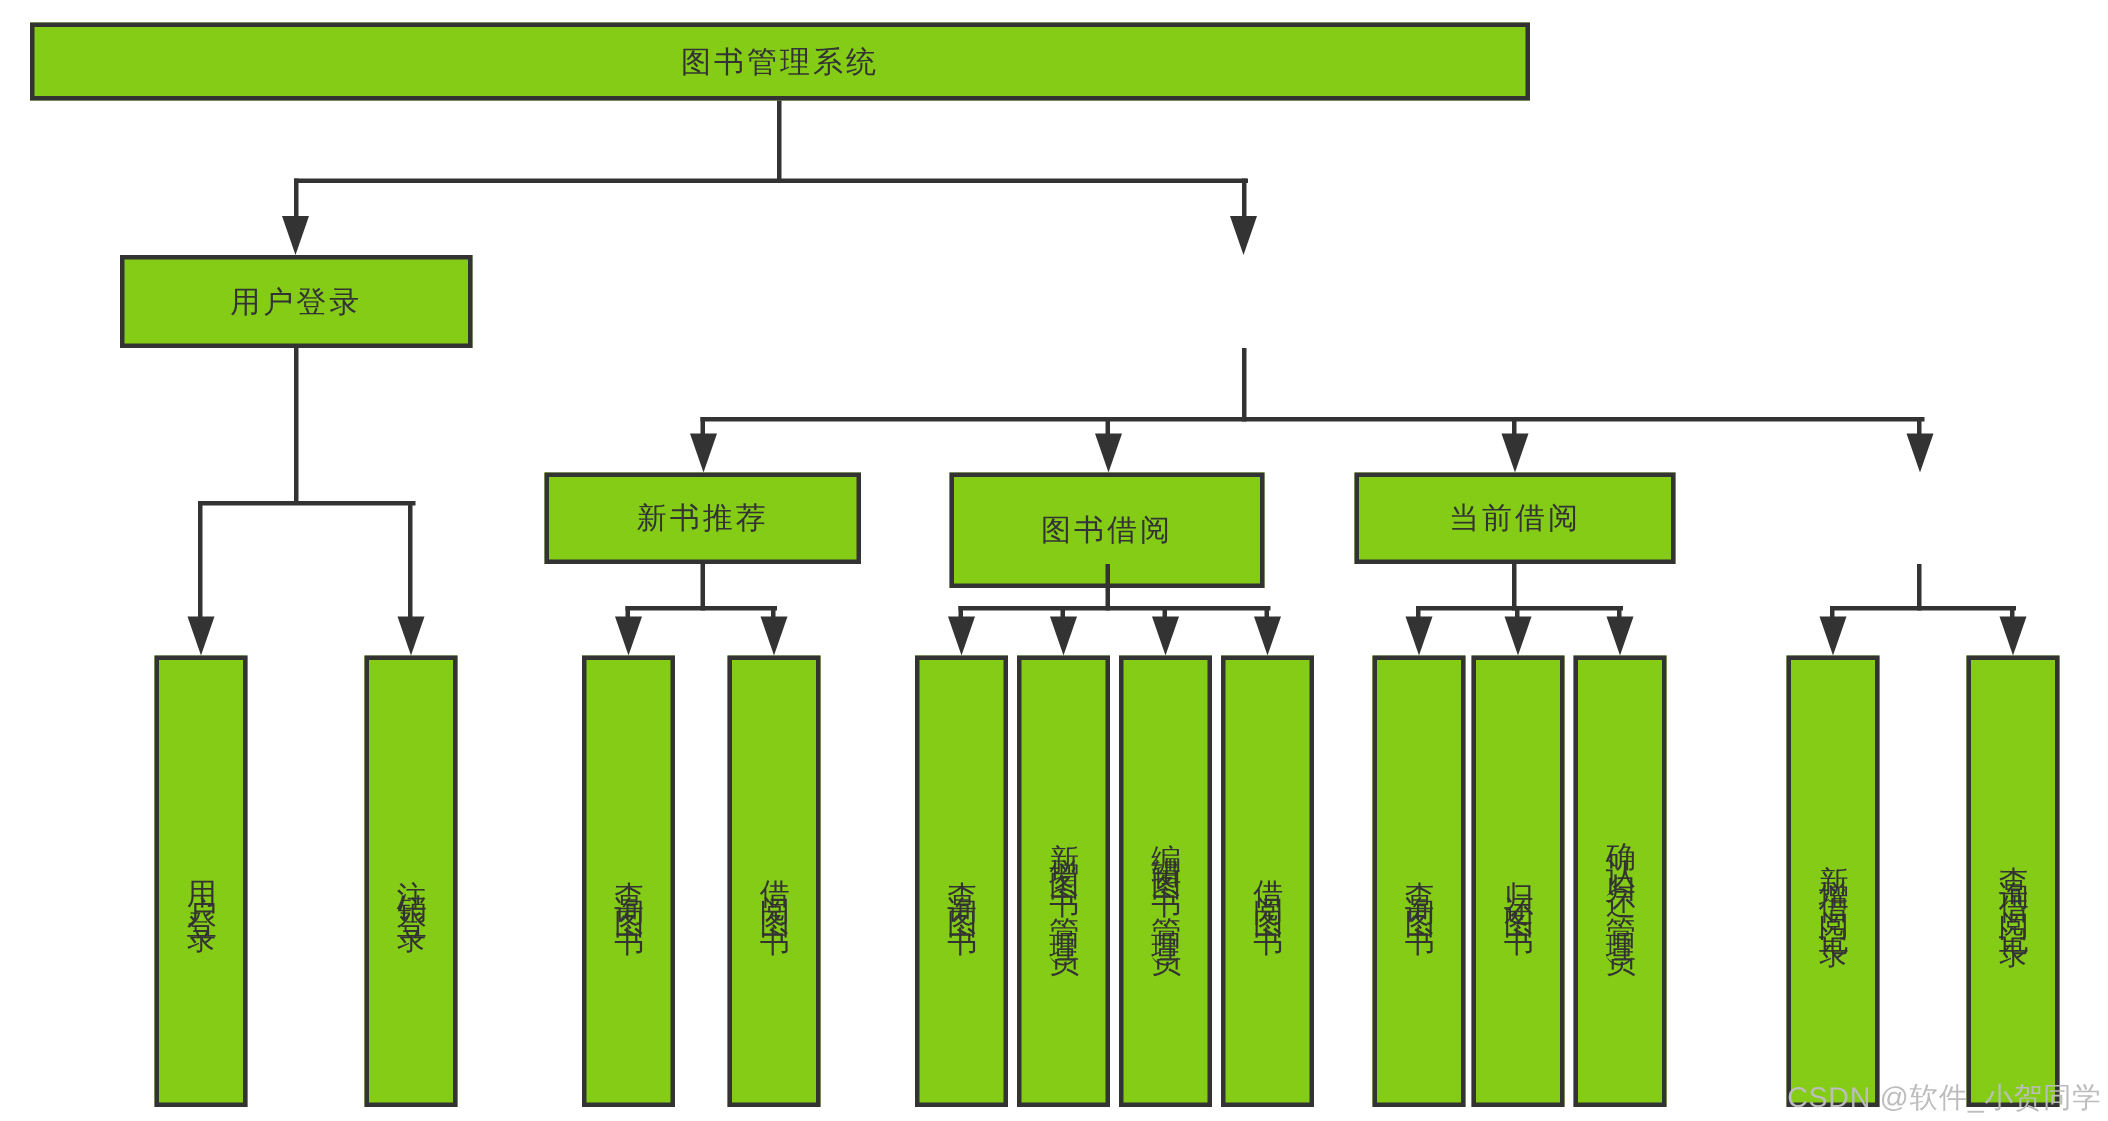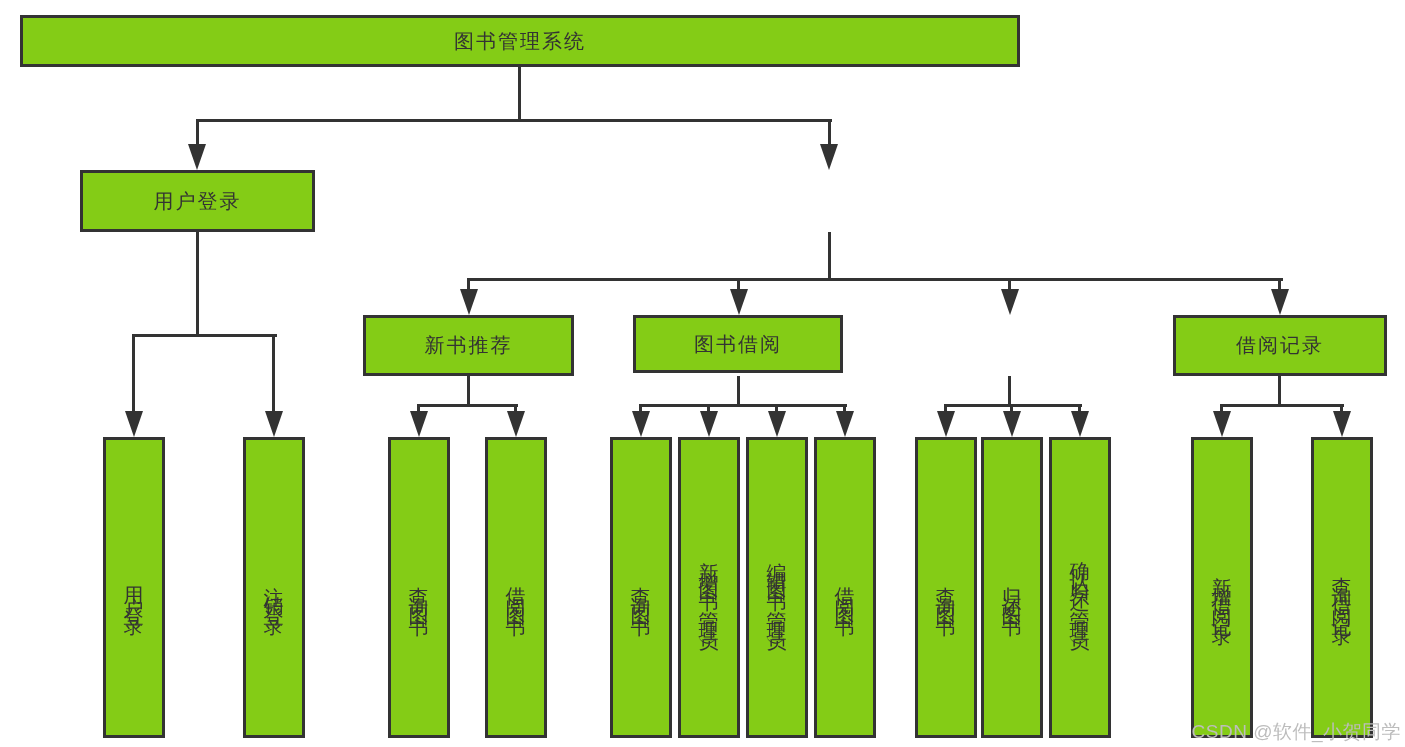--- a/index.html
+++ b/index.html
@@ -36,21 +36,21 @@
     font-size:20px;
     padding-top:6px;
   }
   
   #n-root{left:20px;top:15px;width:1000px;height:52px;}
   
   #n-login{left:80px;top:170px;width:235px;height:62px;}
   #n-manage{left:711px;top:170px;width:236px;height:62px;}
   
   #n-newbook{left:363px;top:315px;width:211px;height:61px;}
-  #n-borrow{left:633px;top:315px;width:210px;height:58px;}
+  #n-borrow{left:633px;top:315px;width:210px;height:77px;}
   #n-current{left:903px;top:315px;width:214px;height:61px;}
   #n-record{left:1173px;top:315px;width:214px;height:61px;}
   
   .leaf{top:437px;width:62px;height:301px;}
   #l-a1{left:103px;} #l-a2{left:243px;}
   #l-b1{left:388px;} #l-b2{left:485px;}
   #l-c1{left:610px;} #l-c2{left:678px;} #l-c3{left:746px;} #l-c4{left:814px;}
   #l-d1{left:915px;} #l-d2{left:981px;} #l-d3{left:1049px;}
   #l-e1{left:1191px;} #l-e2{left:1311px;}
   
@@ -85,22 +85,22 @@
   <div class="box" id="n-login">
       <span>用户登录</span>
     </div>
 
   <div class="box" id="n-newbook">
       <span>新书推荐</span>
     </div>
   <div class="box" id="n-borrow">
       <span>图书借阅</span>
     </div>
-  <div class="box" id="n-record">
-      <span>借阅记录</span>
+  <div class="box" id="n-current">
+      <span>当前借阅</span>
     </div>
 
   <div class="box vbox leaf" id="l-a1">用户登录</div>
   <div class="box vbox leaf" id="l-a2">注销登录</div>
 
   <div class="box vbox leaf" id="l-b1">查询图书</div>
   <div class="box vbox leaf" id="l-b2">借阅图书</div>
 
   <div class="box vbox leaf" id="l-c1">查询图书</div>
   <div class="box vbox leaf" id="l-c2">新增图书（管理员）</div>

